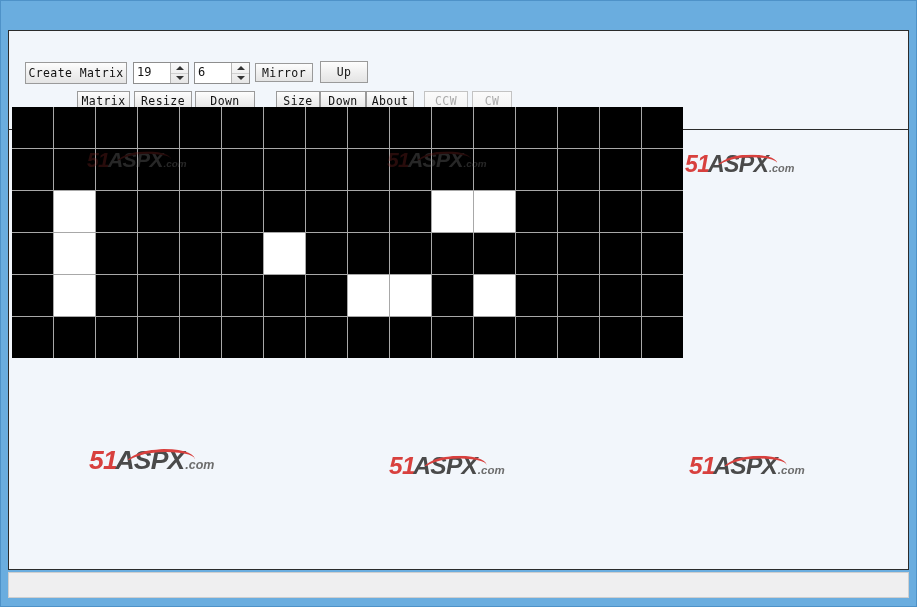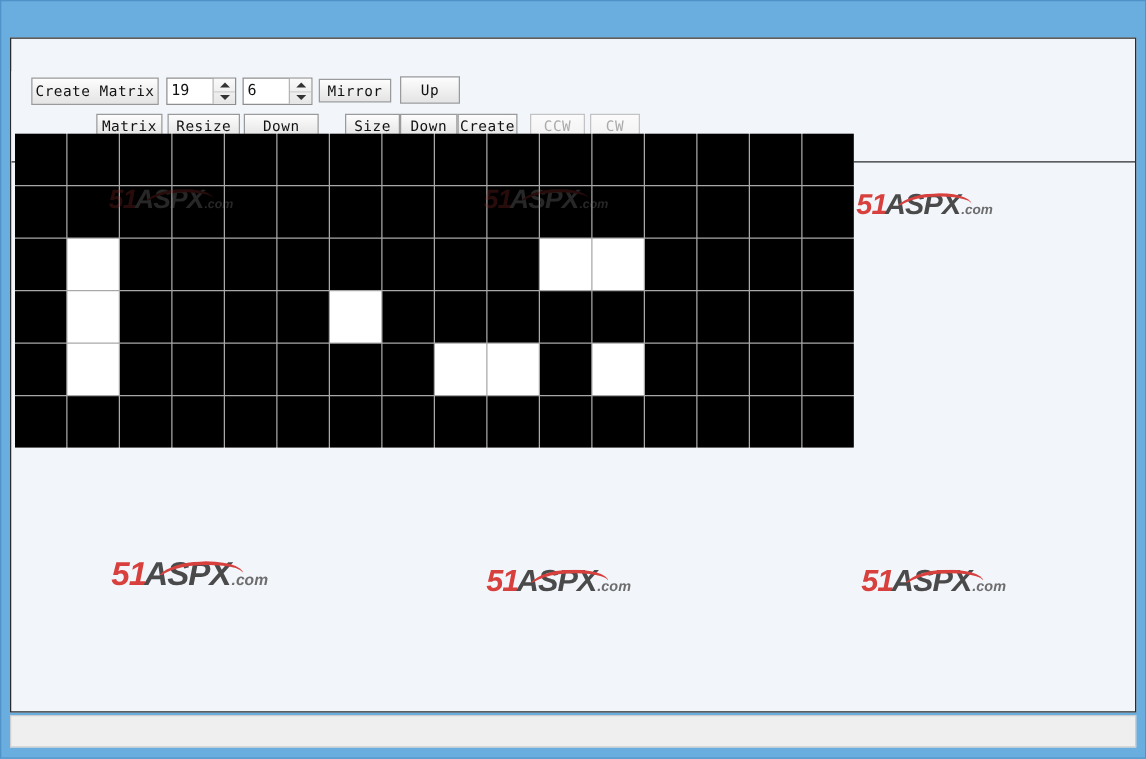--- a/index.html
+++ b/index.html
@@ -352,21 +352,21 @@
         <div id="cellsize-arrow">▼</div>
       </div>
 
       <button class="tbtn" style="left:16px; top:52px; width:48px; height:19px;">Clear</button>
       <button class="tbtn" style="left:68px; top:34px; width:53px; height:19px;">Matrix</button>
       <button class="tbtn" style="left:125px; top:34px; width:58px; height:19px;">Resize</button>
       <button class="tbtn" style="left:186px; top:34px; width:60px; height:19px;">Down</button>
 
       <button class="tbtn" style="left:267px; top:34px; width:44px; height:19px;">Size</button>
       <button class="tbtn" style="left:311px; top:34px; width:46px; height:19px;">Down</button>
-      <button class="tbtn" style="left:357px; top:34px; width:48px; height:19px;">Create</button>
+      <button class="tbtn" style="left:357px; top:34px; width:48px; height:19px;">About</button>
 
       <button class="tbtn disabled" style="left:415px; top:34px; width:44px; height:19px;">CCW</button>
       <button class="tbtn disabled" style="left:463px; top:34px; width:40px; height:19px;">CW</button>
     </div>
 
     <div id="grid" style="grid-template-columns: repeat(16, 41px); grid-template-rows: repeat(6, 41px); background: rgb(168, 168, 168);">
         <div class="cell" style="background: rgb(0, 0, 0);"></div>
         <div class="cell" style="background: rgb(0, 0, 0);"></div>
         <div class="cell" style="background: rgb(0, 0, 0);"></div>
         <div class="cell" style="background: rgb(0, 0, 0);"></div>

